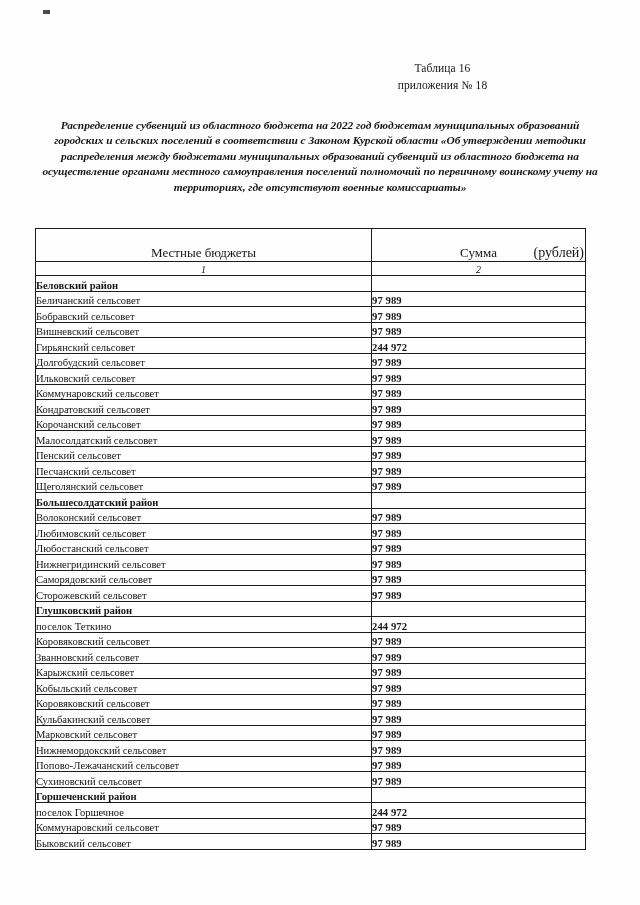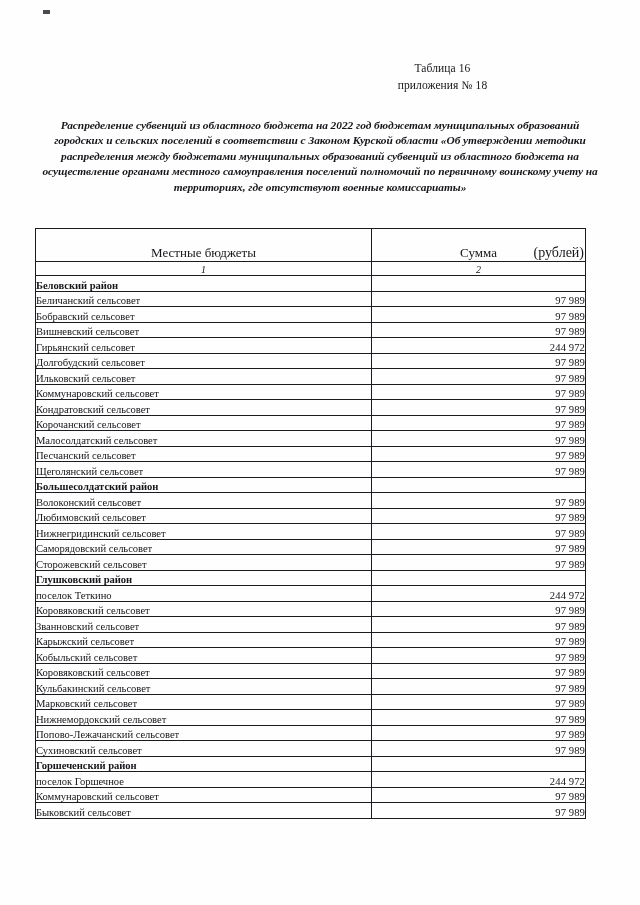--- a/index.html
+++ b/index.html
@@ -105,25 +105,25 @@
 
   tr.data-row td { height: 14.5px; }
 
   td.name {
     padding-left: 3px;
     padding-bottom: .5px;
     white-space: nowrap;
     letter-spacing: -.05px;
   }
   td.amount {
-    text-align: right;
     padding-right: 4px;
     padding-bottom: .5px;
     white-space: nowrap;
     letter-spacing: .1px;
+    font-weight: bold;
   }
   tr.district td.name {
     font-weight: bold;
   }
 </style>
 </head>
 <body>
 
 <div class="page">
 
@@ -193,40 +193,48 @@
           </tr>
           <tr class="data-row settlement">
             <td class="name">Корочанский сельсовет</td>
             <td class="amount">97 989</td>
           </tr>
           <tr class="data-row settlement">
             <td class="name">Малосолдатский сельсовет</td>
             <td class="amount">97 989</td>
           </tr>
           <tr class="data-row settlement">
+            <td class="name">Пенский сельсовет</td>
+            <td class="amount">97 989</td>
+          </tr>
+          <tr class="data-row settlement">
             <td class="name">Песчанский сельсовет</td>
             <td class="amount">97 989</td>
           </tr>
           <tr class="data-row settlement">
             <td class="name">Щеголянский сельсовет</td>
             <td class="amount">97 989</td>
           </tr>
           <tr class="data-row district">
             <td class="name">Большесолдатский район</td>
             <td class="amount"></td>
           </tr>
           <tr class="data-row settlement">
             <td class="name">Волоконский сельсовет</td>
             <td class="amount">97 989</td>
           </tr>
           <tr class="data-row settlement">
             <td class="name">Любимовский сельсовет</td>
             <td class="amount">97 989</td>
           </tr>
           <tr class="data-row settlement">
+            <td class="name">Любостанский сельсовет</td>
+            <td class="amount">97 989</td>
+          </tr>
+          <tr class="data-row settlement">
             <td class="name">Нижнегридинский сельсовет</td>
             <td class="amount">97 989</td>
           </tr>
           <tr class="data-row settlement">
             <td class="name">Саморядовский сельсовет</td>
             <td class="amount">97 989</td>
           </tr>
           <tr class="data-row settlement">
             <td class="name">Сторожевский сельсовет</td>
             <td class="amount">97 989</td>

